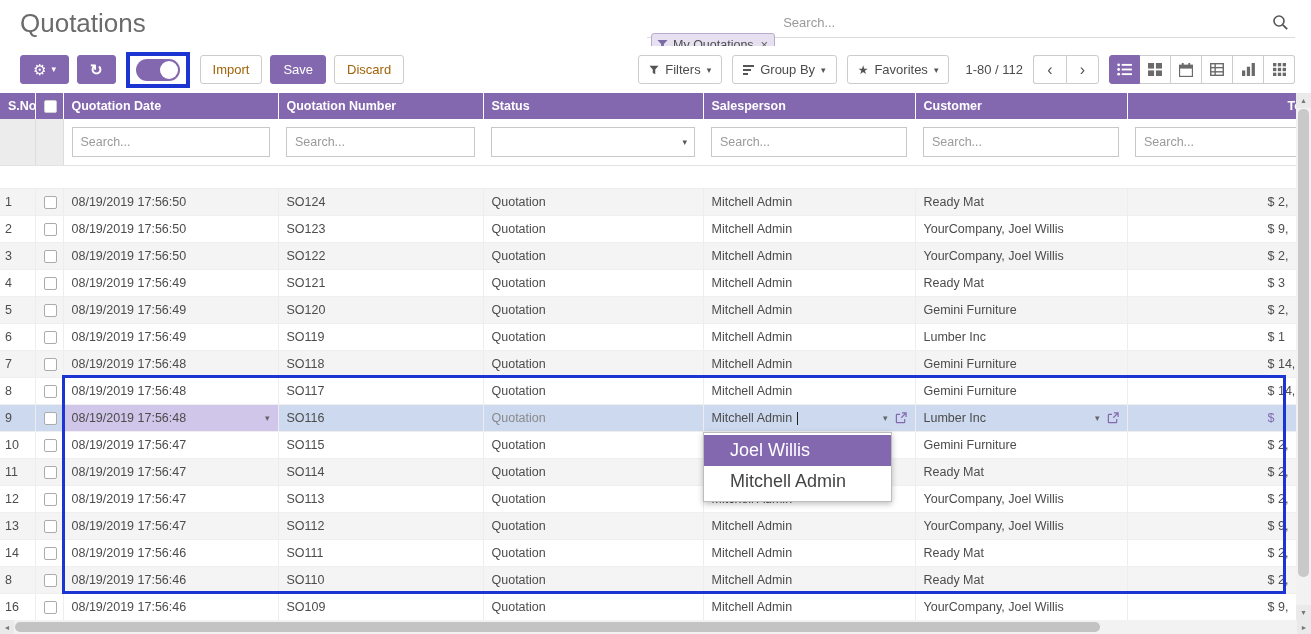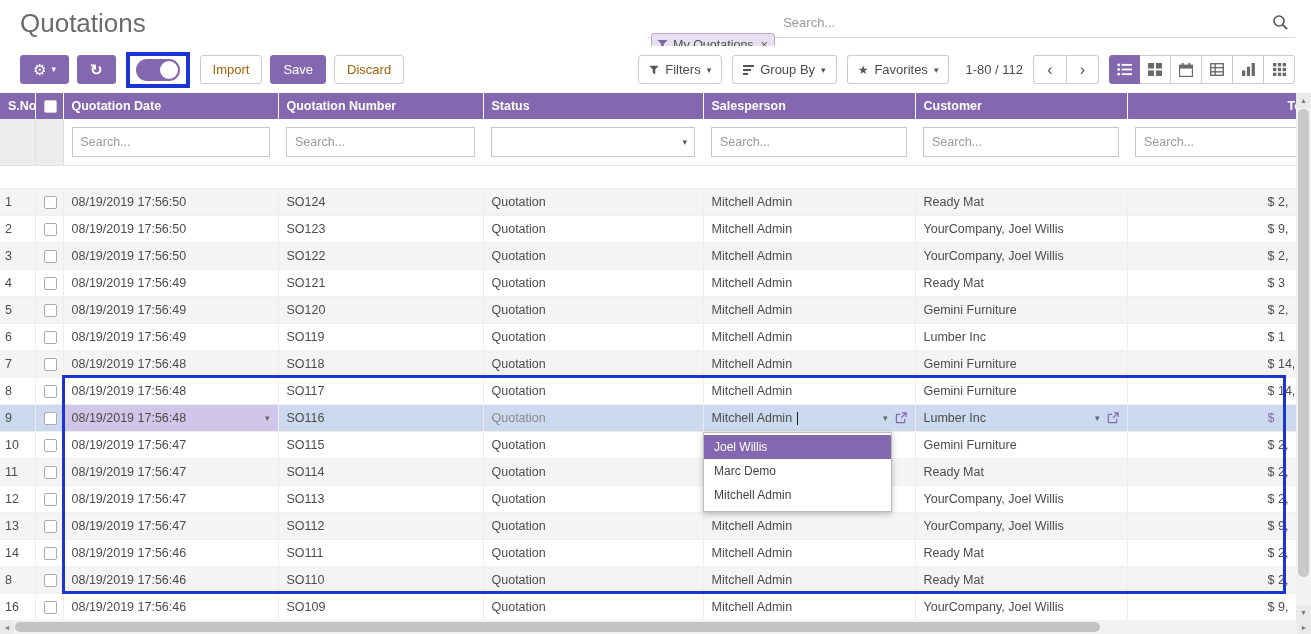--- a/index.html
+++ b/index.html
@@ -80,21 +80,21 @@
   td .fieldwrap { display:flex; align-items:center; width:100%; gap:4px; }
   .fieldwrap .ftext { flex:none; }
   .fieldwrap .spring { flex:1; }
   .fieldwrap .dd-caret { font-size:9px; color:#666; flex:none; }
   .fieldwrap .cursor { display:inline-block; width:0; height:13px; border-left:1px solid #222; margin-left:1px; flex:none; }
   .extwrap { color:var(--accent,#8468af); display:inline-flex; flex:none; margin-left:3px; }
   td.muted { color:#8a8a8a; }
 
   
   .dropdown { position:absolute; left:703px; top:432px; width:189px; background:#fff; border:1px solid #bdbdbd; box-shadow:0 2px 6px rgba(0,0,0,0.25); z-index:50; padding:2px 0 4px; }
-  .dd-item { padding:5px 10px; font-size:12px; color:#444; cursor:pointer; }
+  .dd-item { padding:5px 26px; font-size:18px; color:#444; cursor:pointer; }
   .dd-item.active { background:var(--accent,#8468af); color:#fff; }
   .dd-create { padding:6px 10px 4px 40px; font-size:12.5px; color:var(--accent,#8468af); cursor:pointer; }
 
   
   .anno-rows { position:absolute; left:62px; top:375px; width:1224px; height:219px; border:3px solid var(--annotation,#1c34d1); z-index:60; pointer-events:none; }
 
   
   .vscroll { position:absolute; left:1296px; top:93px; width:15px; height:527px; background:#f2f2f2; z-index:40; }
   .vscroll .sb-arrow { position:absolute; left:0; width:15px; height:15px; display:flex; align-items:center; justify-content:center; font-size:7px; color:#777; background:#eaeaea; cursor:pointer; }
   .vscroll .up { top:0; }
@@ -507,21 +507,20 @@
             <td class="c-cust">YourCompany, Joel Willis</td>
             <td class="c-total">$ 9,</td>
           </tr>
         </tbody>
     </table>
   </div>
 
   <div class="dropdown">
     <div id="dd-items">
         <div class="dd-item active">Joel Willis</div>
-        <div class="dd-item">Marc Demo</div>
         <div class="dd-item">Mitchell Admin</div>
       </div>
   </div>
 
   <div class="anno-rows"></div>
 
   <div class="vscroll">
     <span class="sb-arrow up">▲</span>
     <span class="thumb"></span>
     <span class="sb-arrow down">▼</span>

